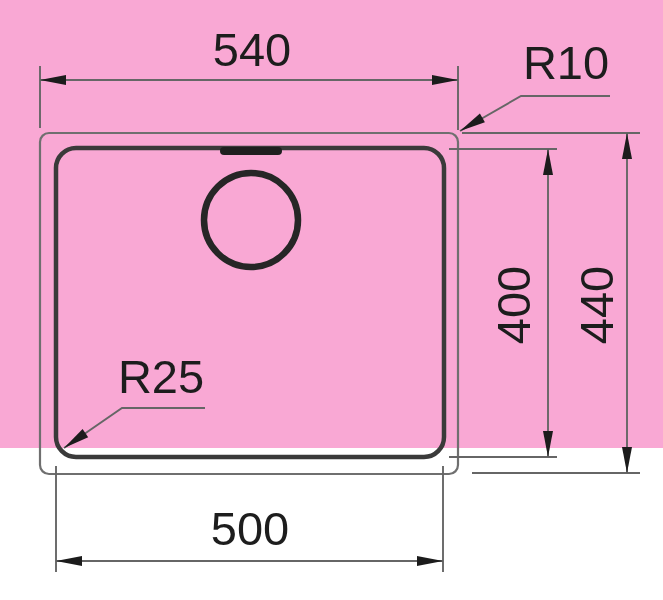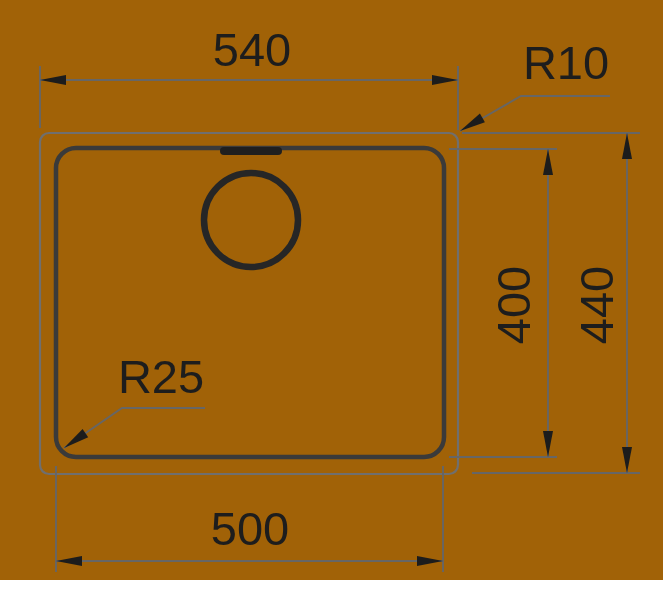--- a/index.html
+++ b/index.html
@@ -7,22 +7,22 @@
     padding: 0;
     background: #ffffff;
     width: 663px;
     height: 600px;
     overflow: hidden;
     font-family: "Liberation Sans", sans-serif;
   }
   .drawing-stage {
     position: relative;
     width: 663px;
-    height: 580px;
-    background: #a16207;
+    height: 448px;
+    background: #f9a8d4;
   }
   svg { display: block; }
 
   
   .thin-line {
     stroke: #666666;
     stroke-width: 1.9;
     fill: none;
     stroke-linecap: butt;
   }

